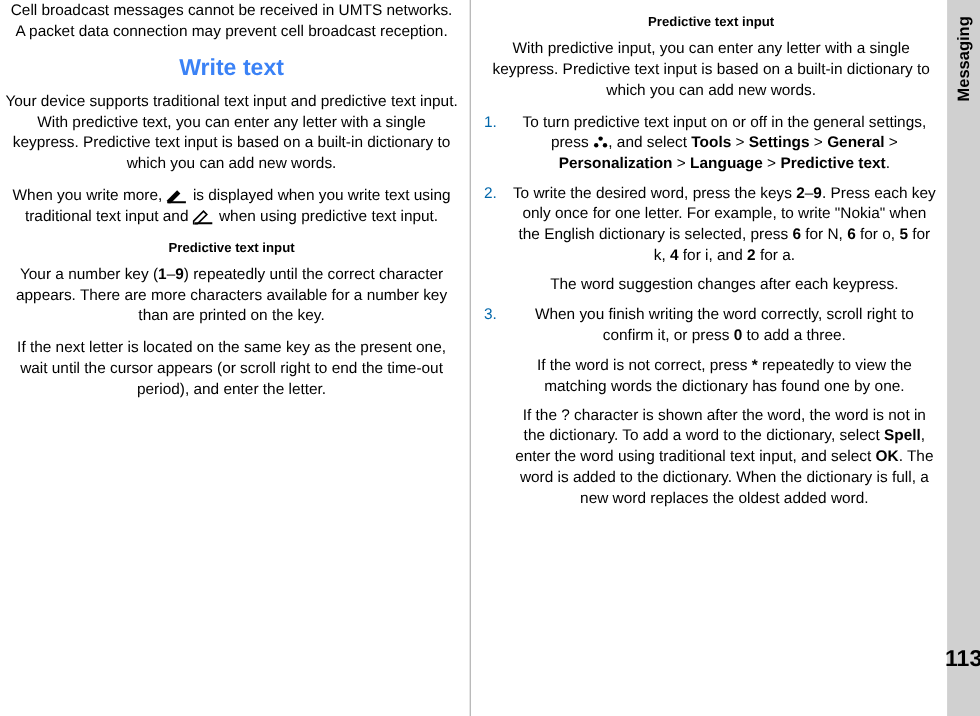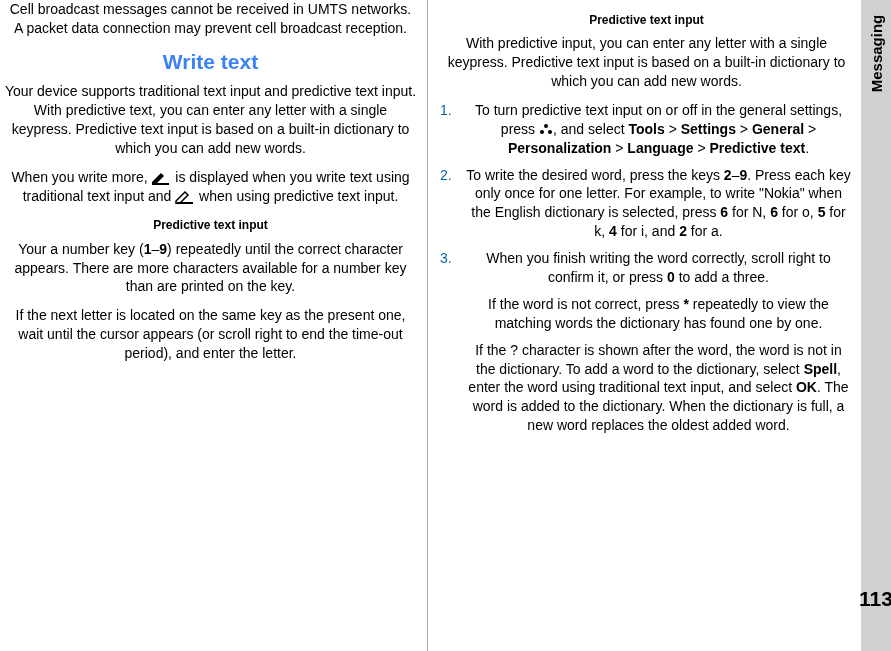--- a/index.html
+++ b/index.html
@@ -127,20 +127,21 @@
     <ol>
       <li>
         <span>To turn predictive text input on or off in the general settings, press </span><span class="icon-ss"><svg viewBox="0 0 14 14">
               <circle cx="7" cy="3" r="2" fill="#000"></circle>
               <circle cx="3" cy="9" r="2" fill="#000"></circle>
               <circle cx="11" cy="9" r="2" fill="#000"></circle>
             </svg></span><span>, and select </span><span class="menu-path">Tools</span> <span class="gt">&gt;</span> <span class="menu-path">Settings</span> <span class="gt">&gt;</span> <span class="menu-path">General</span> <span class="gt">&gt;</span> <span class="menu-path">Personalization</span> <span class="gt">&gt;</span> <span class="menu-path">Language</span> <span class="gt">&gt;</span> <span class="menu-path">Predictive text</span>.
       </li>
       <li>
         <span>To write the desired word, press the keys </span><span class="bold">2</span><span>–</span><span class="bold">9</span><span>. Press each key only once for one letter. For example, to write "Nokia" when the English dictionary is selected, press </span><span class="bold">6</span><span> for N, </span><span class="bold">6</span><span> for o, </span><span class="bold">5</span><span> for k, </span><span class="bold">4</span><span> for i, and </span><span class="bold">2</span><span> for a.</span>
+        <p class="li-para">The word suggestion changes after each keypress.</p>
       </li>
       <li>
         <span>When you finish writing the word correctly, scroll right to confirm it, or press </span><span class="bold">0</span><span> to add a three.</span>
         <p class="li-para">
           <span>If the word is not correct, press </span><span class="bold">*</span><span> repeatedly to view the matching words the dictionary has found one by one.</span>
         </p>
         <p class="li-para">
           <span>If the ? character is shown after the word, the word is not in the dictionary. To add a word to the dictionary, select </span><span class="menu-path">Spell</span><span>, enter the word using traditional text input, and select </span><span class="menu-path">OK</span><span>. The word is added to the dictionary. When the dictionary is full, a new word replaces the oldest added word.</span>
         </p>
       </li>

